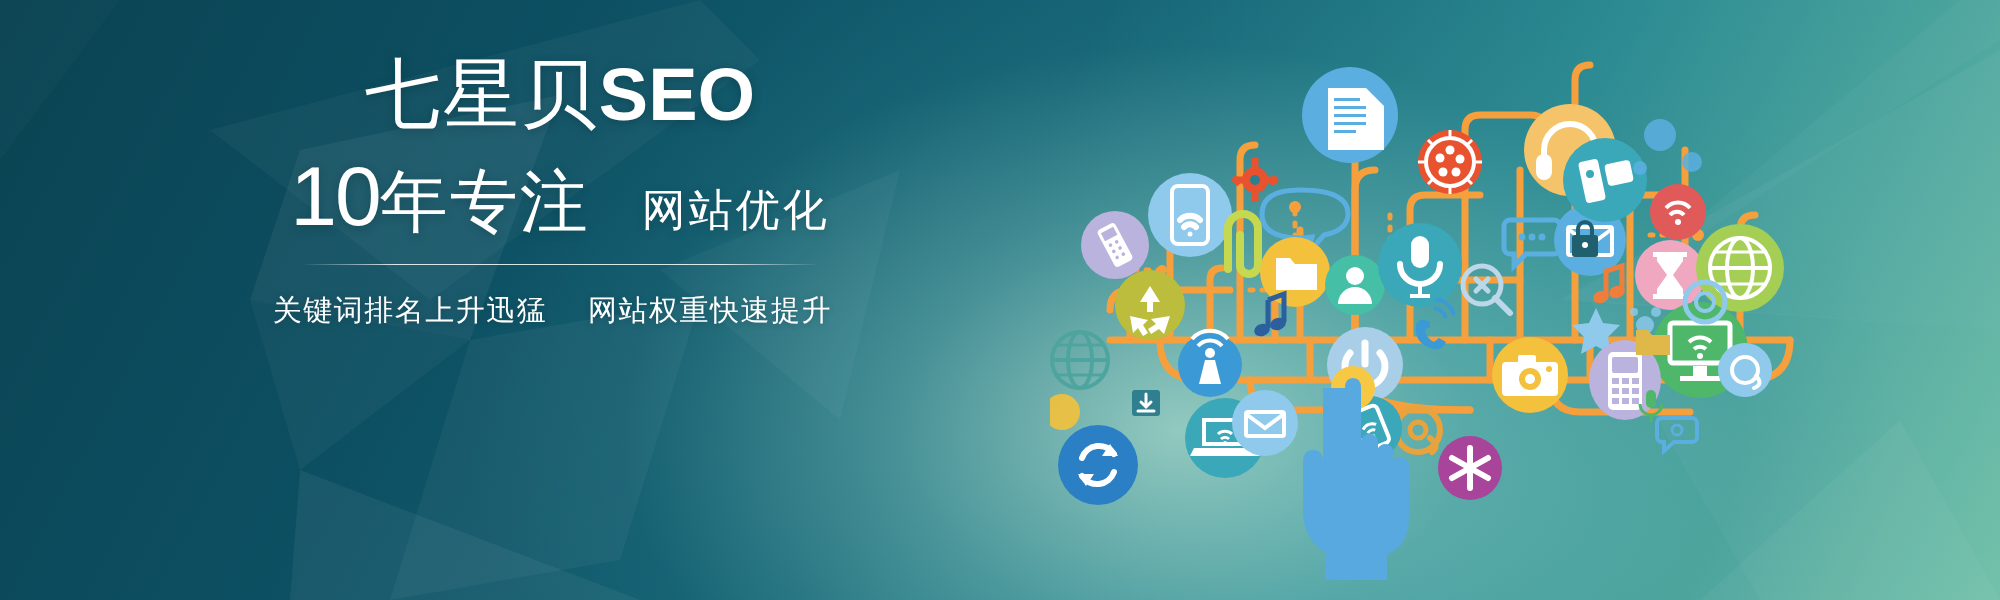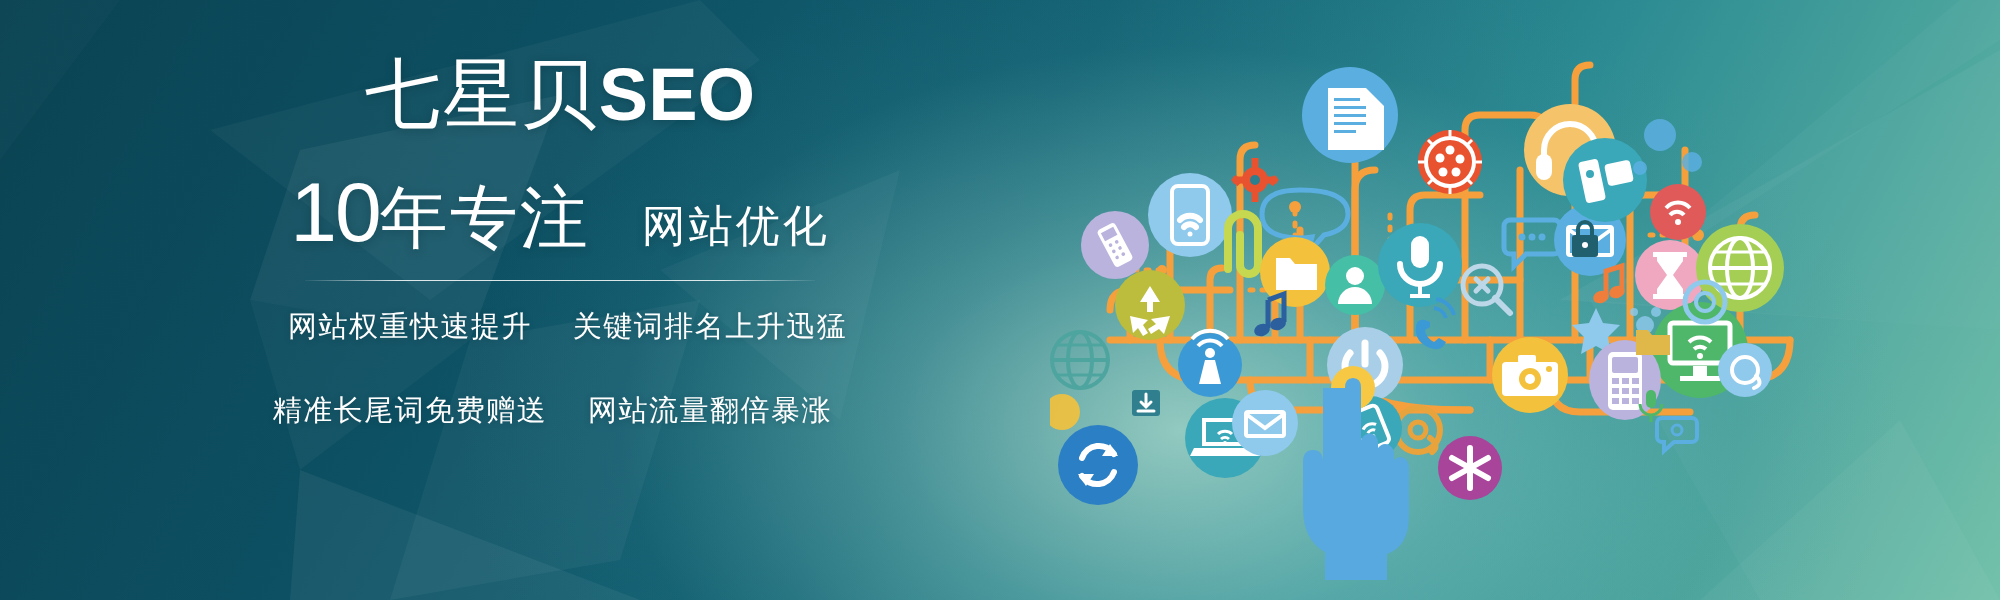--- a/index.html
+++ b/index.html
@@ -23,21 +23,21 @@
     z-index:6; text-align:center; color:#ffffff;
   }
   .brand{
     font-size:76px; line-height:1.0; font-weight:400; letter-spacing:2px;
     color:#fff; text-shadow:0 2px 10px rgba(0,40,50,0.35);
     white-space:nowrap; display:block; margin-top:16px;
   }
   .brand .en{ font-weight:700; letter-spacing:0px; font-size:74px; }
 
   .headline{
-    margin-top:38px; white-space:nowrap; display:flex; align-items:baseline;
+    margin-top:22px; white-space:nowrap; display:flex; align-items:baseline;
     justify-content:center; gap:0px; text-shadow:0 2px 10px rgba(0,40,50,0.30);
   }
   .hl-num{ font-size:84px; font-weight:400; line-height:1; letter-spacing:-2px; }
   .hl-a{ font-size:68px; font-weight:400; line-height:1; letter-spacing:2px; }
   .hl-gap{ display:inline-block; width:52px; }
   .hl-b{ font-size:44px; font-weight:400; line-height:1; letter-spacing:3px; }
 
   .divider{
     margin:26px auto 0 auto; width:510px; height:1px;
     background:linear-gradient(90deg, rgba(255,255,255,0.05), rgba(255,255,255,0.85) 18%, rgba(255,255,255,0.85) 82%, rgba(255,255,255,0.05));
@@ -87,28 +87,24 @@
     <div class="headline">
       <span class="hl-num">10</span>
       <span class="hl-a">年专注</span>
       <span class="hl-gap"></span>
       <span class="hl-b">网站优化</span>
     </div>
 
     <div class="divider"></div>
 
     <div class="feature-row">
+      <span class="feature left">关键词排名上升迅猛</span>
       <span class="feature right">网站权重快速提升</span>
-      <span class="feature left">关键词排名上升迅猛</span>
     </div>
 
-    <div class="feature-row second">
-      <span class="feature left">精准长尾词免费赠送</span>
-      <span class="feature right">网站流量翻倍暴涨</span>
-    </div>
 
   </div>
 
   <div class="tree">
     <svg width="800" height="560" viewBox="0 0 800 560">
       <defs>
         <style>
           .br{ fill:none; stroke:#f5a03c; stroke-width:7; stroke-linecap:round; }
           .brd{ fill:none; stroke:#f5a03c; stroke-width:5; stroke-dasharray:3 9; stroke-linecap:round; }
           .w{ fill:#ffffff; }

